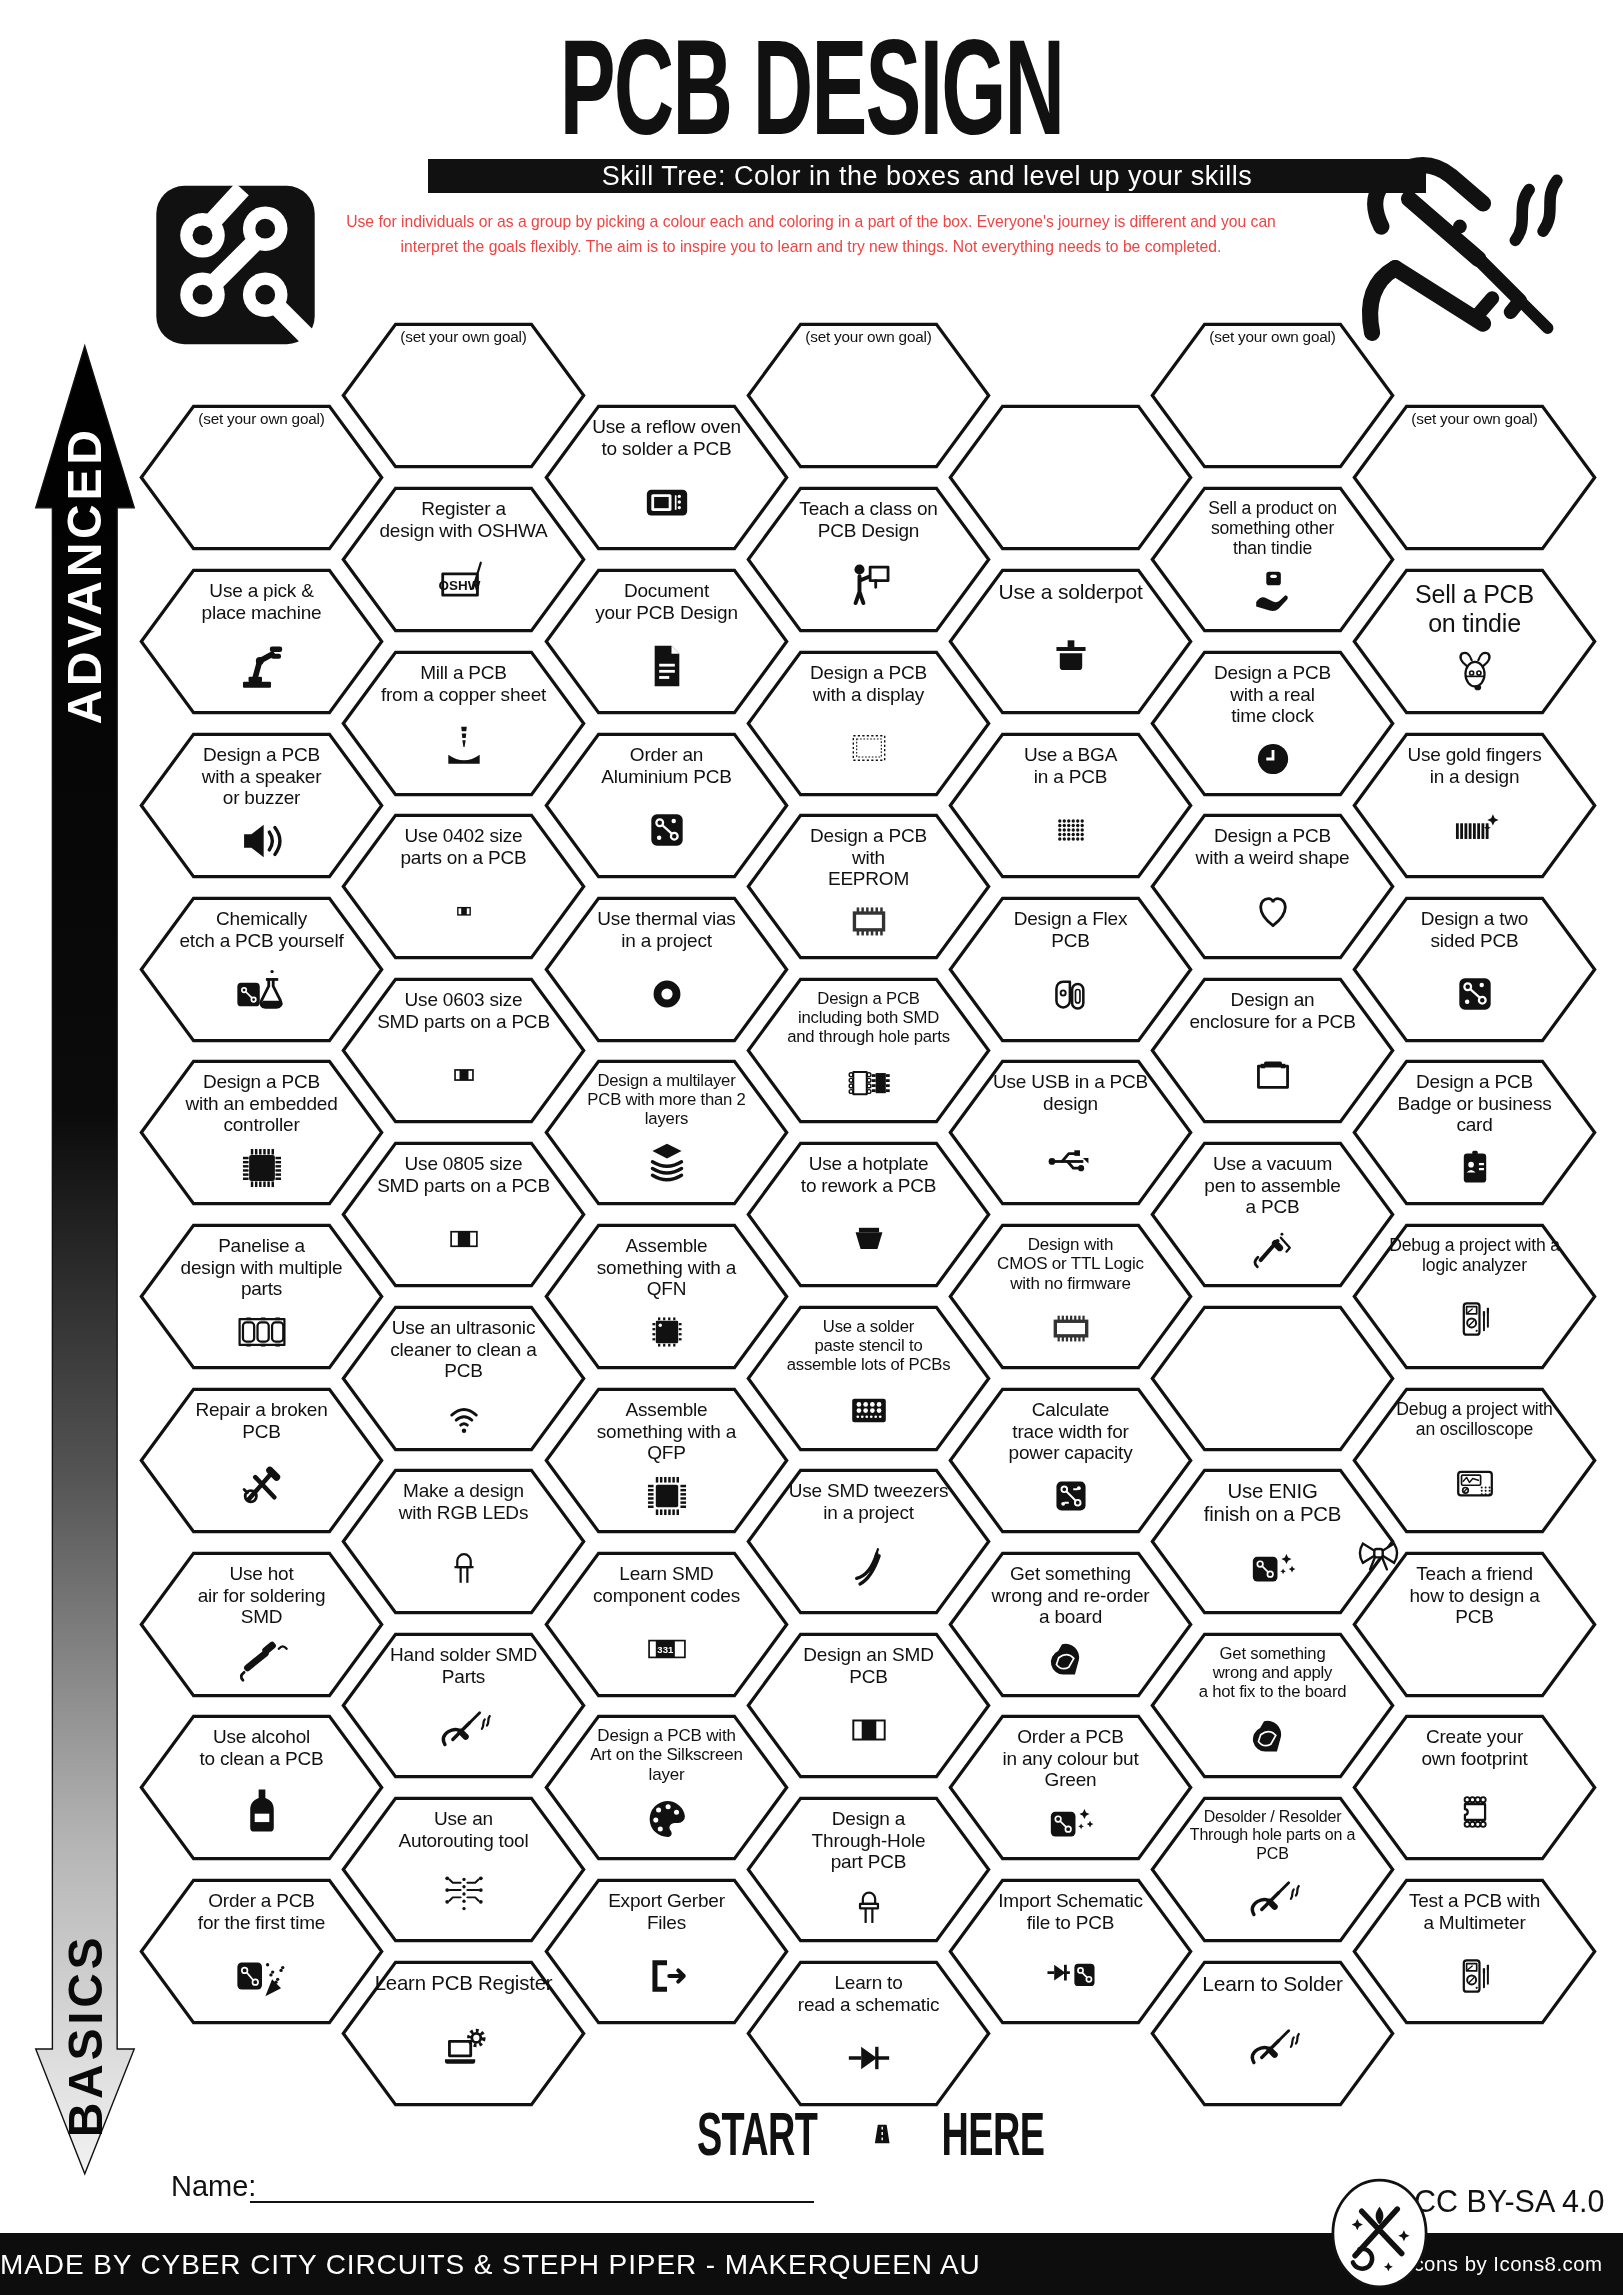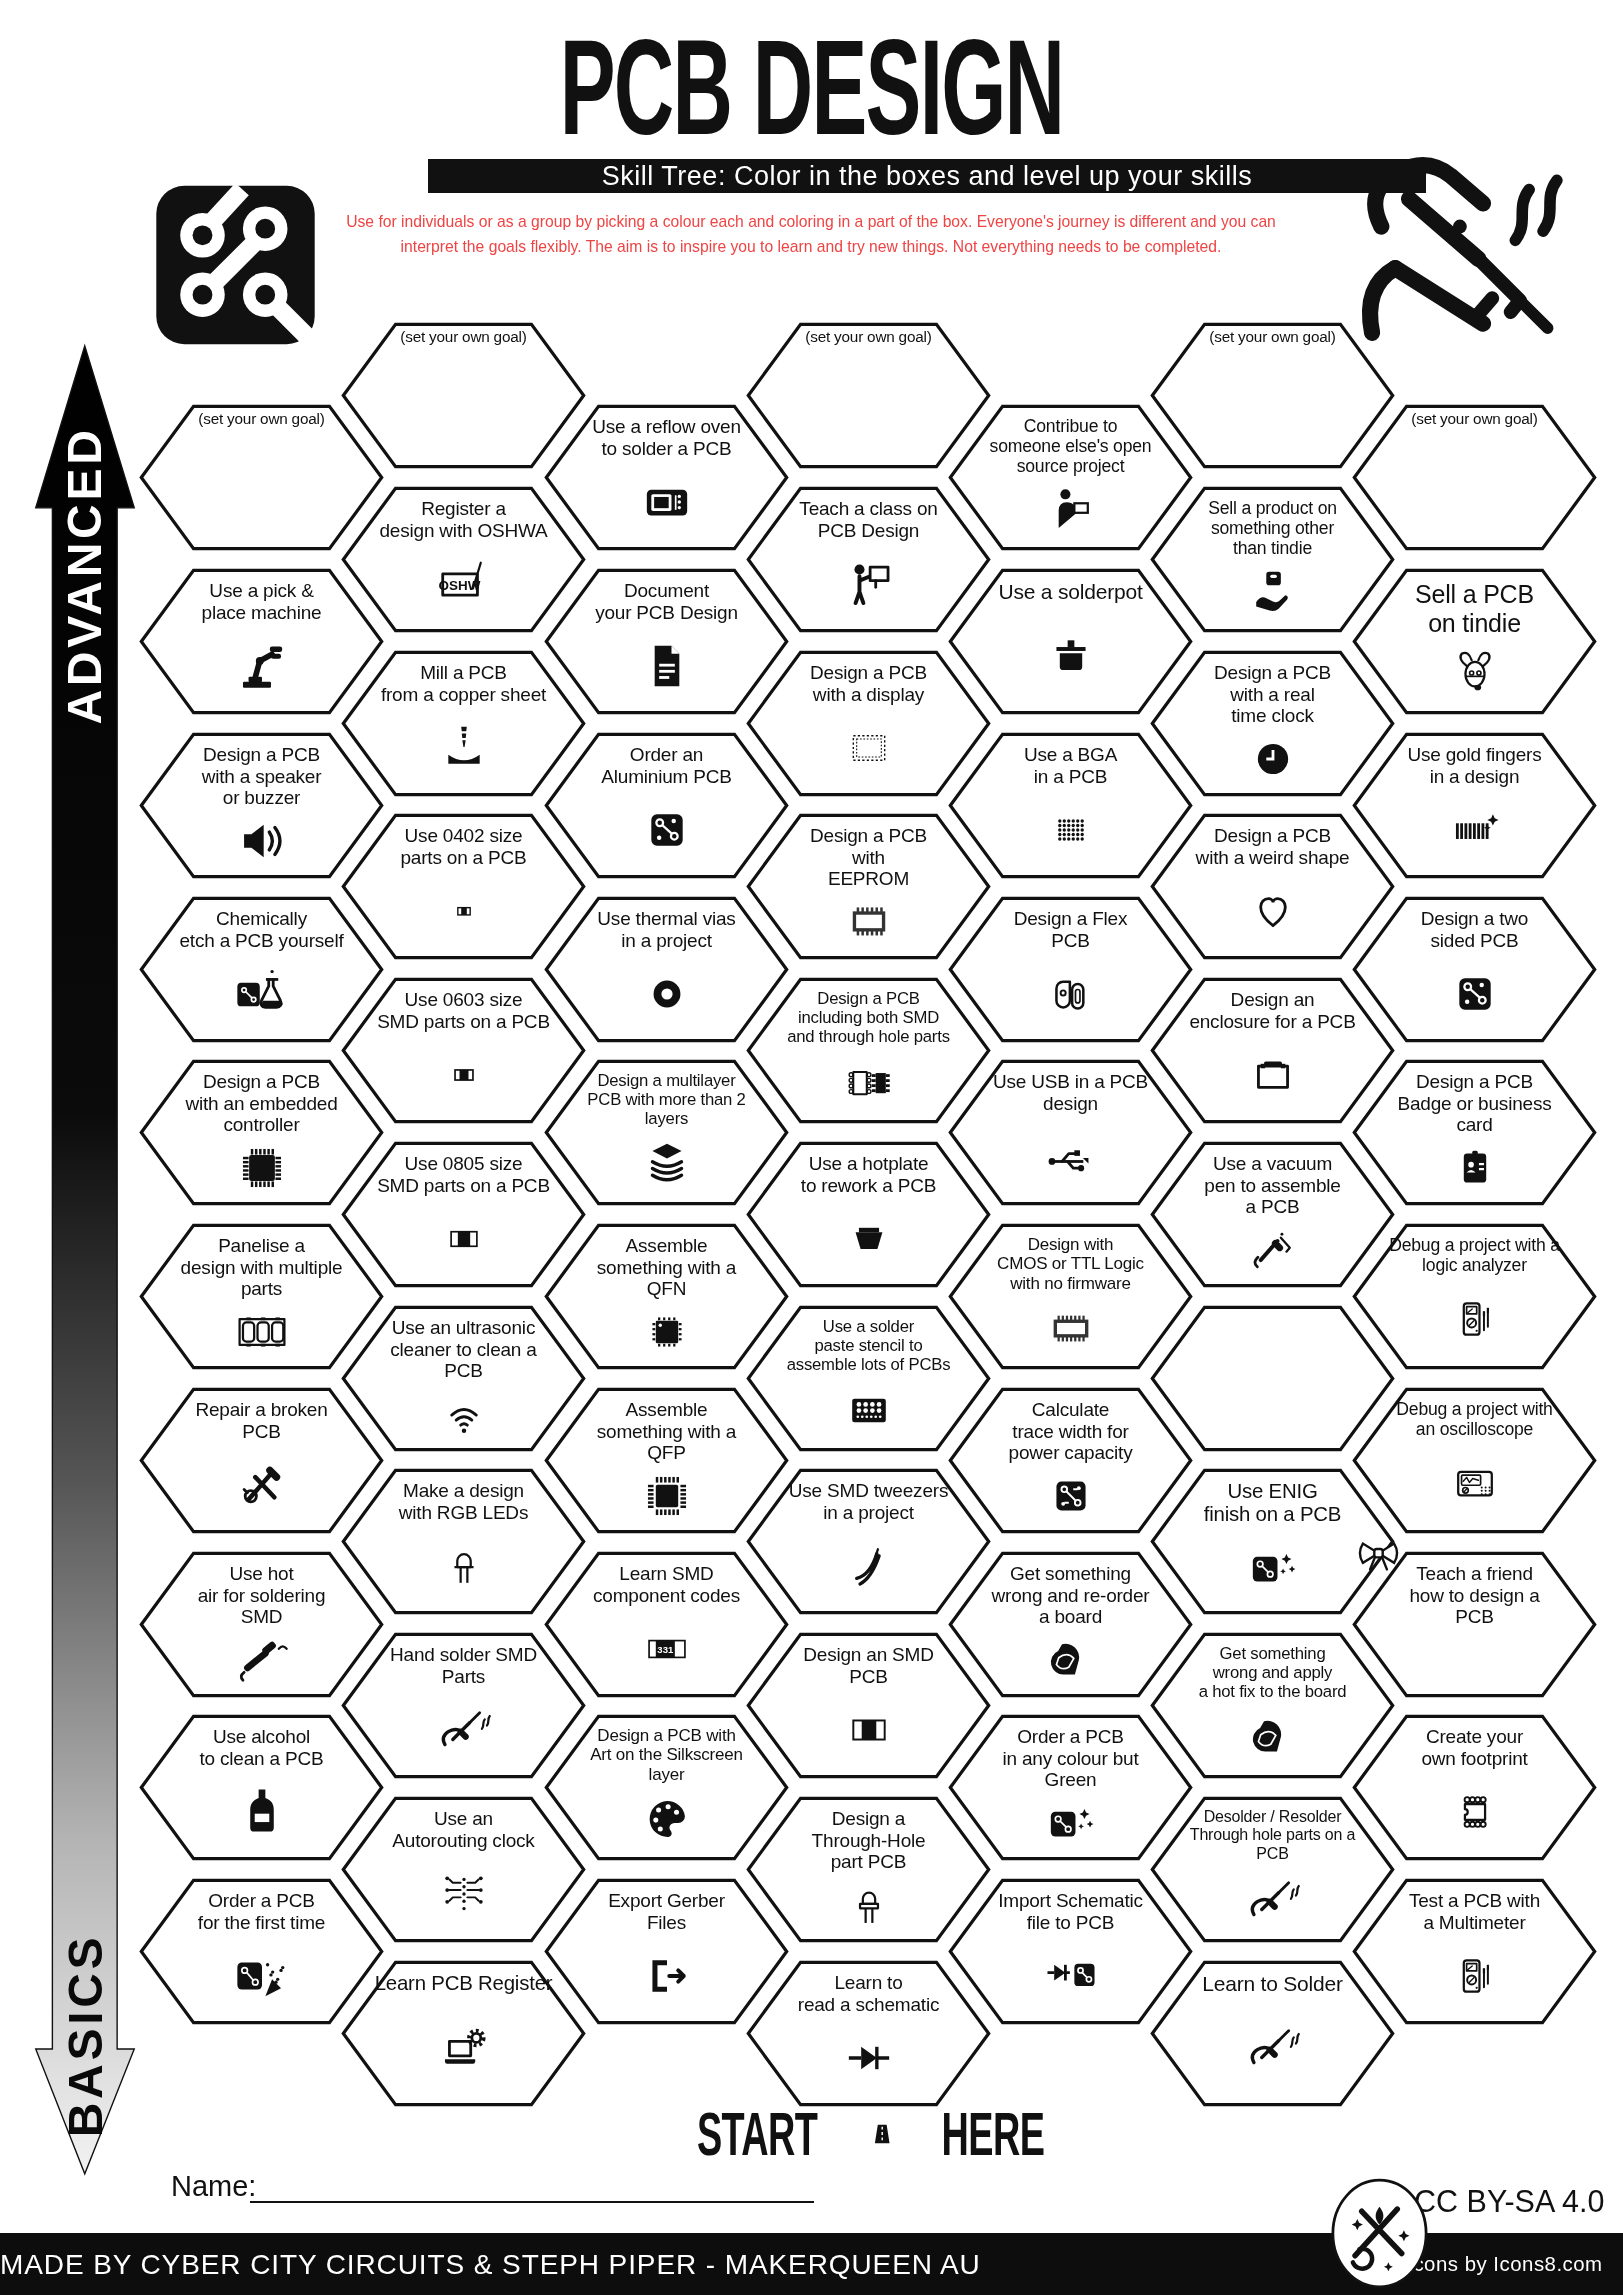--- a/index.html
+++ b/index.html
@@ -497,21 +497,21 @@
           </div>
         </div>
       </div>
       <div class="hex" style="left: 341px; top: 1796px;">
         <svg class="hex-bg" width="245" height="147" viewBox="0 0 530 318">
       <polygon points="5,159 118,5 412,5 525,159 412,313 118,313" fill="#ffffff" stroke="#111" stroke-width="7"></polygon>
     </svg>
     <div class="hex-content">
       <div class="hex-label" style="font-size:19px">
             <div>Use an</div>
-            <div>Autorouting clock</div>
+            <div>Autorouting tool</div>
           </div>
           <div class="hex-icon">
             <svg viewBox="0 0 100 100" preserveAspectRatio="xMidYMid meet">
               <circle cx="50" cy="24" r="3" fill="#111"></circle>
               <circle cx="50" cy="37" r="3" fill="#111"></circle>
               <circle cx="50" cy="50" r="3" fill="#111"></circle>
               <circle cx="50" cy="63" r="3" fill="#111"></circle>
               <circle cx="50" cy="76" r="3" fill="#111"></circle>
    <path d="M44 30 h-14 l-6 -6 M44 43 h-20 M44 56 h-14 l-6 6 M56 30 h14 l6 -6 M56 43 h20 M56 56 h14 l6 6" stroke="#111" fill="none" stroke-linecap="round" stroke-linejoin="round" stroke-width="3.5"></path>
    <circle cx="20" cy="22" r="3.4" fill="#111"></circle>
@@ -997,34 +997,20 @@
    <path d="M36 30 v40 l28 -20 z" fill="#111"></path>
               <line x1="64" y1="30" x2="64" y2="70" stroke="#111" stroke-width="6"></line>
             </svg>
           </div>
         </div>
       </div>
       <div class="hex" style="left: 948px; top: 404px;">
         <svg class="hex-bg" width="245" height="147" viewBox="0 0 530 318">
       <polygon points="5,159 118,5 412,5 525,159 412,313 118,313" fill="#ffffff" stroke="#111" stroke-width="7"></polygon>
     </svg>
-    <div class="hex-content">
-      <div class="hex-label" style="font-size:17.6px">
-            <div>Contribue to</div>
-            <div>someone else's open</div>
-            <div>source project</div>
-          </div>
-          <div class="hex-icon">
-            <svg viewBox="0 0 100 100" preserveAspectRatio="xMidYMid meet">
-              <circle cx="40" cy="22" r="9" fill="#111"></circle>
-   <path d="M28 82 v-30 q0 -16 14 -16 q10 0 16 8 l6 8" fill="#111"></path>
-   <rect x="56" y="38" width="24" height="17" fill="#fff" stroke="#111" stroke-width="4"></rect>
-            </svg>
-          </div>
-        </div>
       </div>
       <div class="hex" style="left: 948px; top: 568px;">
         <svg class="hex-bg" width="245" height="147" viewBox="0 0 530 318">
       <polygon points="5,159 118,5 412,5 525,159 412,313 118,313" fill="#ffffff" stroke="#111" stroke-width="7"></polygon>
     </svg>
     <div class="hex-content">
       <div class="hex-label" style="font-size:21px">
             <div>Use a solderpot</div>
           </div>
           <div class="hex-icon">

